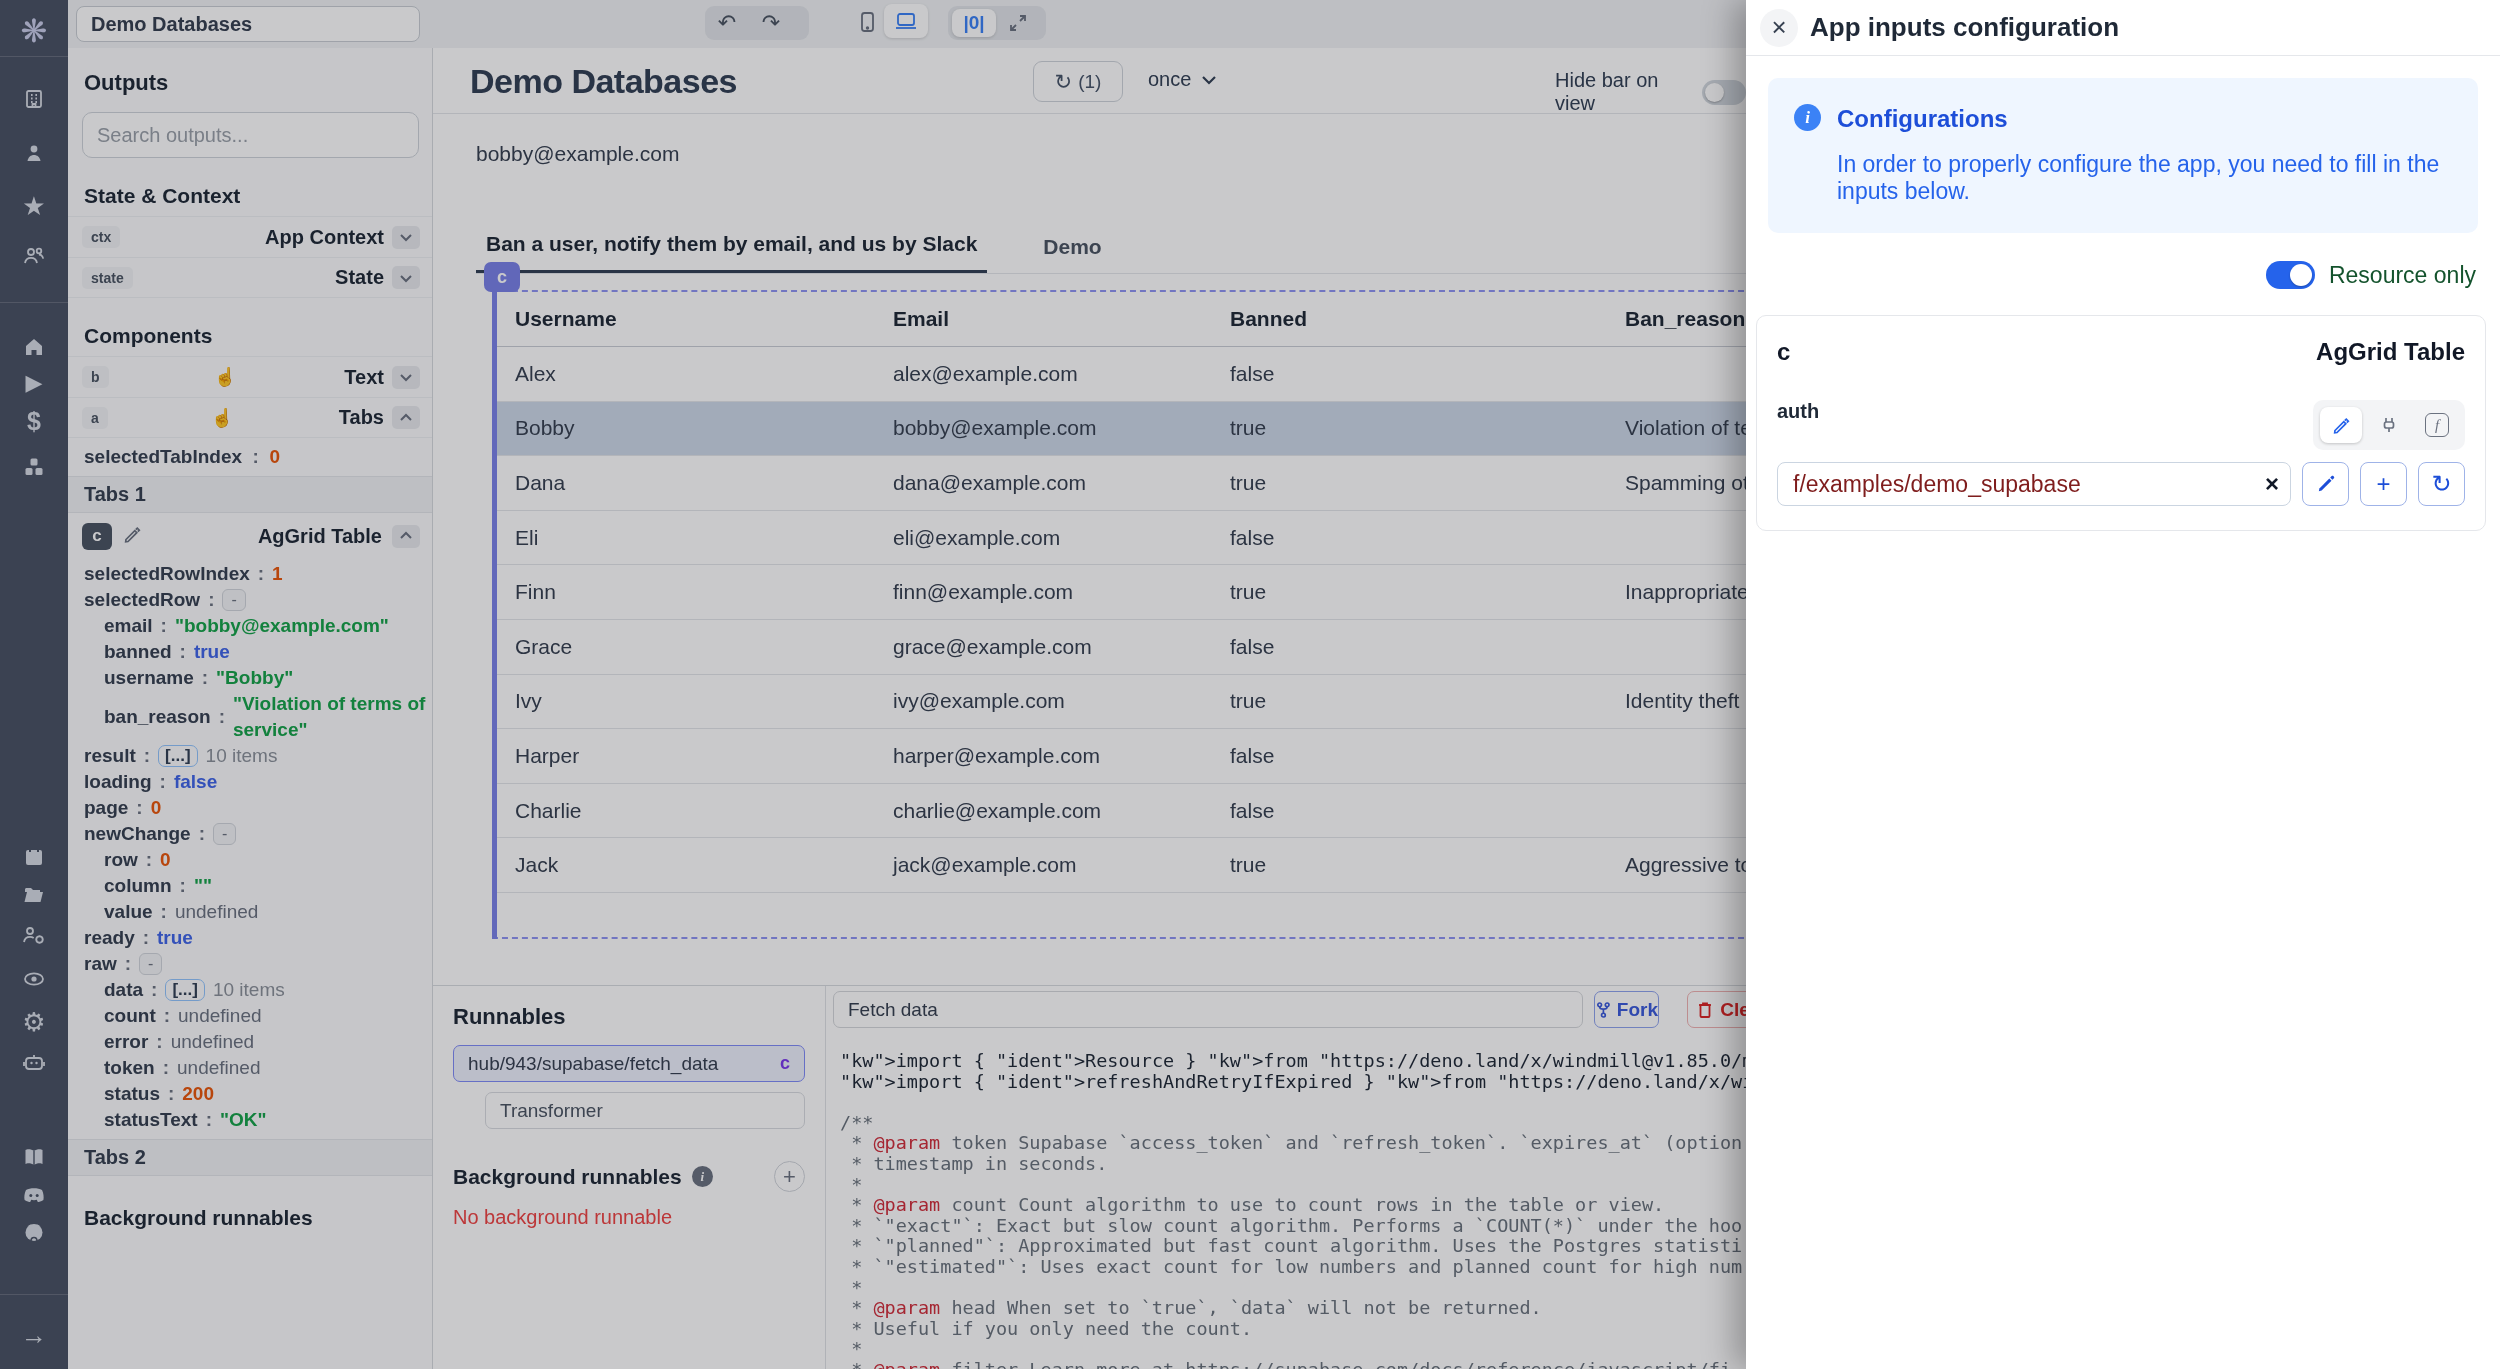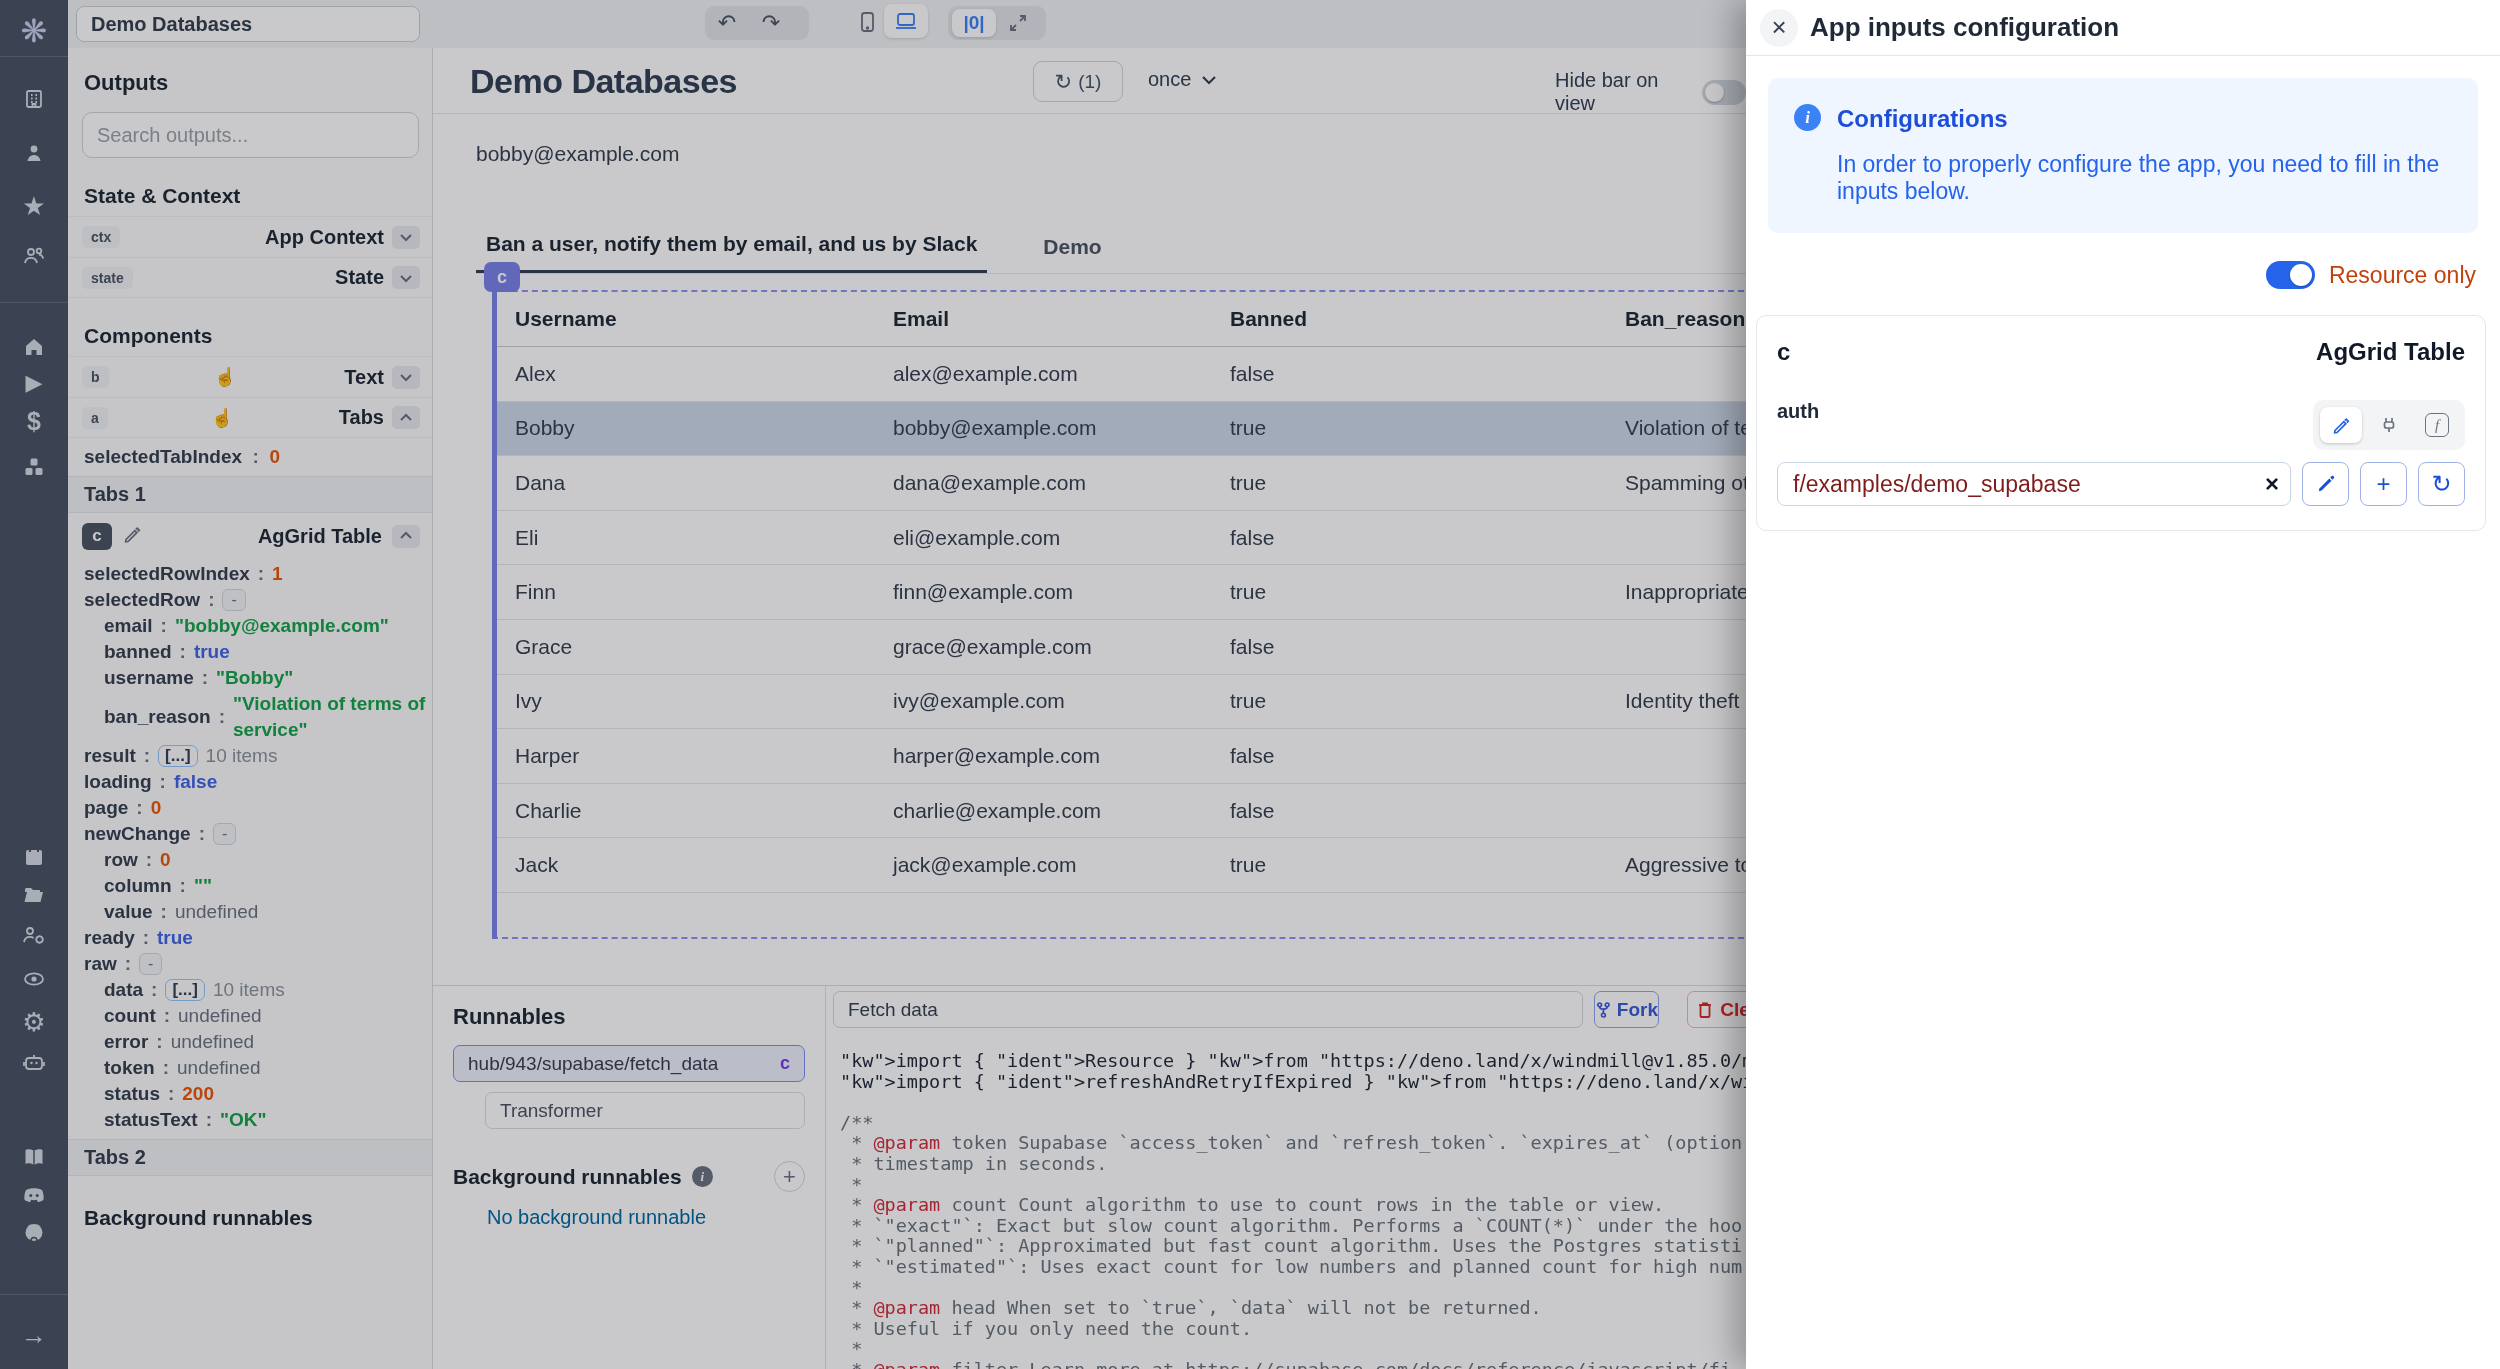--- a/index.html
+++ b/index.html
@@ -90,21 +90,21 @@
   .bottom { position:absolute; left:433px; top:985px; width:1313px; height:384px; background:#fff; border-top:1px solid #d8dbdf; z-index:5; display:flex; }
   .runnables { width:393px; border-right:1px solid #dfe2e6; padding:18px 20px 0 20px; }
   .runnables h3 { font-size:22px; font-weight:700; color:#1f2937; }
   .run-item { margin-top:15px; height:37px; border:1.5px solid #818cf8; background:#eef1fd; border-radius:7px; display:flex; align-items:center; padding:0 14px; font-size:19px; color:#374151; }
   .run-item .cbadge { margin-left:auto; color:#7c3aed; font-weight:700; font-size:18px; }
   .run-item2 { margin:10px 0 0 32px; height:37px; border:1px solid #d9dce0; border-radius:7px; display:flex; align-items:center; padding:0 14px; font-size:19px; color:#4b5563; background:#fff; }
   .bgr-row { margin-top:32px; display:flex; align-items:center; gap:10px; }
   .bgr-row .t { font-size:21px; font-weight:700; color:#1f2937; }
   .info-dot { width:21px; height:21px; border-radius:50%; background:#6b7280; color:#fff; font-size:13px; font-weight:700; display:flex; align-items:center; justify-content:center; font-family:"Liberation Serif",serif; font-style:italic; }
   .plus-btn { margin-left:auto; width:31px; height:31px; border:1px solid #d1d5db; border-radius:50%; color:#6b7280; font-size:22px; display:flex; align-items:center; justify-content:center; }
-  .bgr-empty { margin-top:14px; font-size:20px; color:#0369a1;margin-left:34px; }
+  .bgr-empty { margin-top:14px; font-size:20px; color:#ef4444; }
 
   .editor { flex:1; position:relative; overflow:hidden; }
   .ed-name { position:absolute; left:7px; top:5px; width:750px; height:37px; border:1px solid #d5d8db; border-radius:7px; font-size:19px; color:#374151; padding:0 14px; font-family:inherit; background:#fff;}
   .fork-btn { position:absolute; left:768px; top:5px; width:65px; height:37px; border:1.5px solid #8fa3ee; border-radius:7px; color:#3b5bdb; font-size:19px; font-weight:600; display:flex; align-items:center; justify-content:center; gap:5px; background:#fff;}
   .fork-btn svg { stroke:#3b5bdb; fill:none; stroke-width:1.8; }
   .clear-btn { position:absolute; left:861px; top:5px; width:90px; height:37px; border:1.5px solid #f0b3b3; border-radius:7px; color:#dc2626; font-size:19px; font-weight:600; display:flex; align-items:center; justify-content:center; gap:6px; background:#fff;}
   .clear-btn svg { stroke:#dc2626; fill:none; stroke-width:1.8; }
   .code { position:absolute; left:0; right:0; top:55px; bottom:0; padding:10px 0 0 14px; font-family:"DejaVu Sans Mono", monospace; font-size:18.5px; line-height:20.6px; color:#1f2937; white-space:pre; overflow:hidden; } .str { color:#1f2937; }
   .cmt { color:#6a737d; } .at { color:#d12f3c; }
 
@@ -112,21 +112,21 @@
   .overlay { position:absolute; left:0; top:0; width:1746px; height:1369px; background:rgba(8,11,18,0.22); z-index:30; pointer-events:none; }
   .drawer { position:absolute; left:1746px; top:0; width:754px; height:1369px; background:#fff; z-index:40; box-shadow:-12px 0 30px rgba(0,0,0,0.28); }
   .dr-head { height:56px; border-bottom:1px solid #e5e7eb; display:flex; align-items:center; padding:0 14px; gap:12px; }
   .dr-close { width:38px; height:38px; border-radius:50%; display:flex; align-items:center; justify-content:center; font-size:26px; color:#374151; background:#f3f4f6; }
   .dr-title { font-size:26px; font-weight:700; color:#1f2937; }
   .infobox { margin:22px 22px 0; background:#eff6ff; border-radius:10px; padding:26px 26px 28px; }
   .ib-row { display:flex; gap:16px; }
   .ib-i { width:27px; height:27px; border-radius:50%; background:#3b82f6; color:#fff; display:flex; align-items:center; justify-content:center; font-family:"Liberation Serif",serif; font-style:italic; font-weight:700; font-size:17px; flex-shrink:0;}
   .ib-title { font-size:24px; font-weight:700; color:#1d4ed8; padding-top:1px;}
   .ib-body { margin:18px 0 0 43px; font-size:23px; color:#2563eb; }
-  .res-row { margin:28px 24px 0; display:flex; justify-content:flex-end; align-items:center; gap:14px; font-size:23px; color:#c2410c; }
+  .res-row { margin:28px 24px 0; display:flex; justify-content:flex-end; align-items:center; gap:14px; font-size:23px; color:#14532d; }
   .card { margin:26px 14px 0 10px; border:1px solid #e5e7eb; border-radius:10px; padding:22px 20px 24px; }
   .card-top { display:flex; justify-content:space-between; font-size:24px; font-weight:700; color:#111827; }
   .auth-row { margin-top:34px; display:flex; align-items:flex-start; justify-content:space-between; }
   .auth-label { font-size:20px; font-weight:700; color:#1f2937; padding-bottom:4px;}
   .tool-group { background:#f3f4f6; border-radius:10px; padding:7px; display:flex; gap:6px; }
   .tg-btn { width:42px; height:36px; border-radius:8px; display:flex; align-items:center; justify-content:center; color:#6b7280; }
   .tg-btn.active { background:#fff; box-shadow:0 1px 3px rgba(0,0,0,0.2); color:#2563eb; }
   .tg-btn svg { stroke:currentColor; fill:none; stroke-width:1.7; }
   .fxbox { width:24px; height:24px; border:1.8px solid currentColor; border-radius:6px; display:flex; align-items:center; justify-content:center; font-family:"Liberation Serif",serif; font-style:italic; font-size:15px; }
   .input-row { margin-top:12px; display:flex; gap:11px; }

